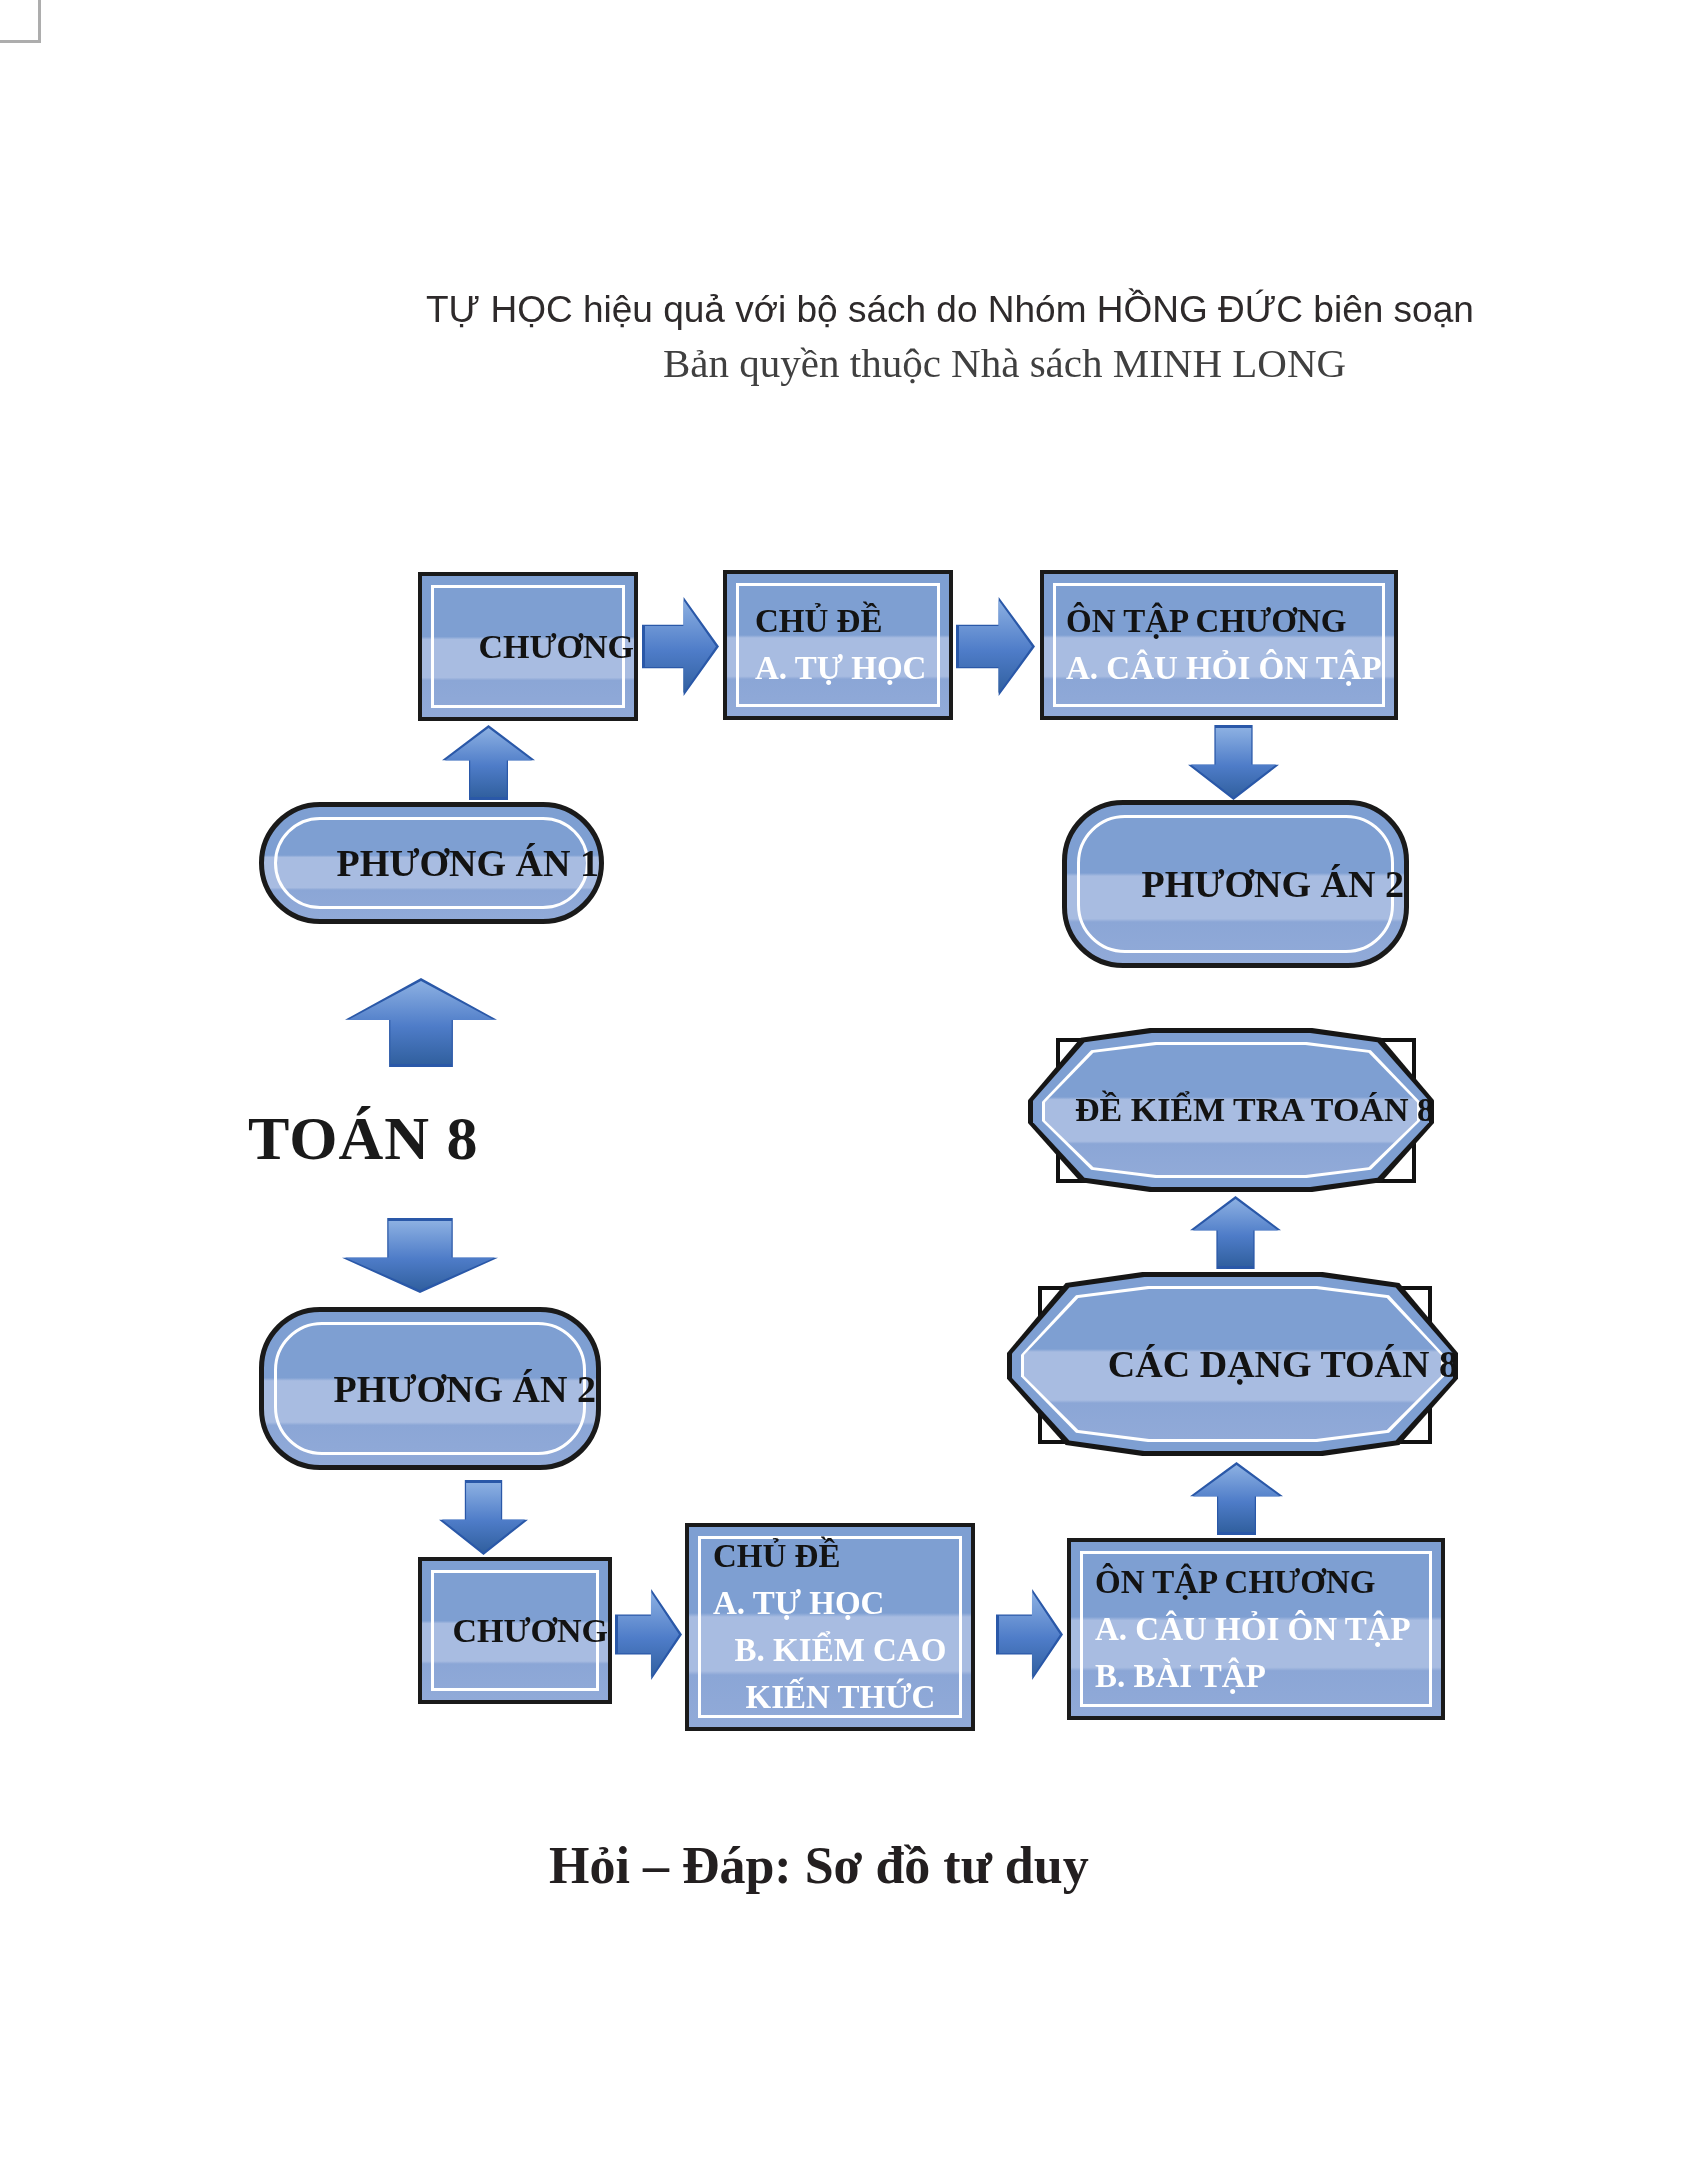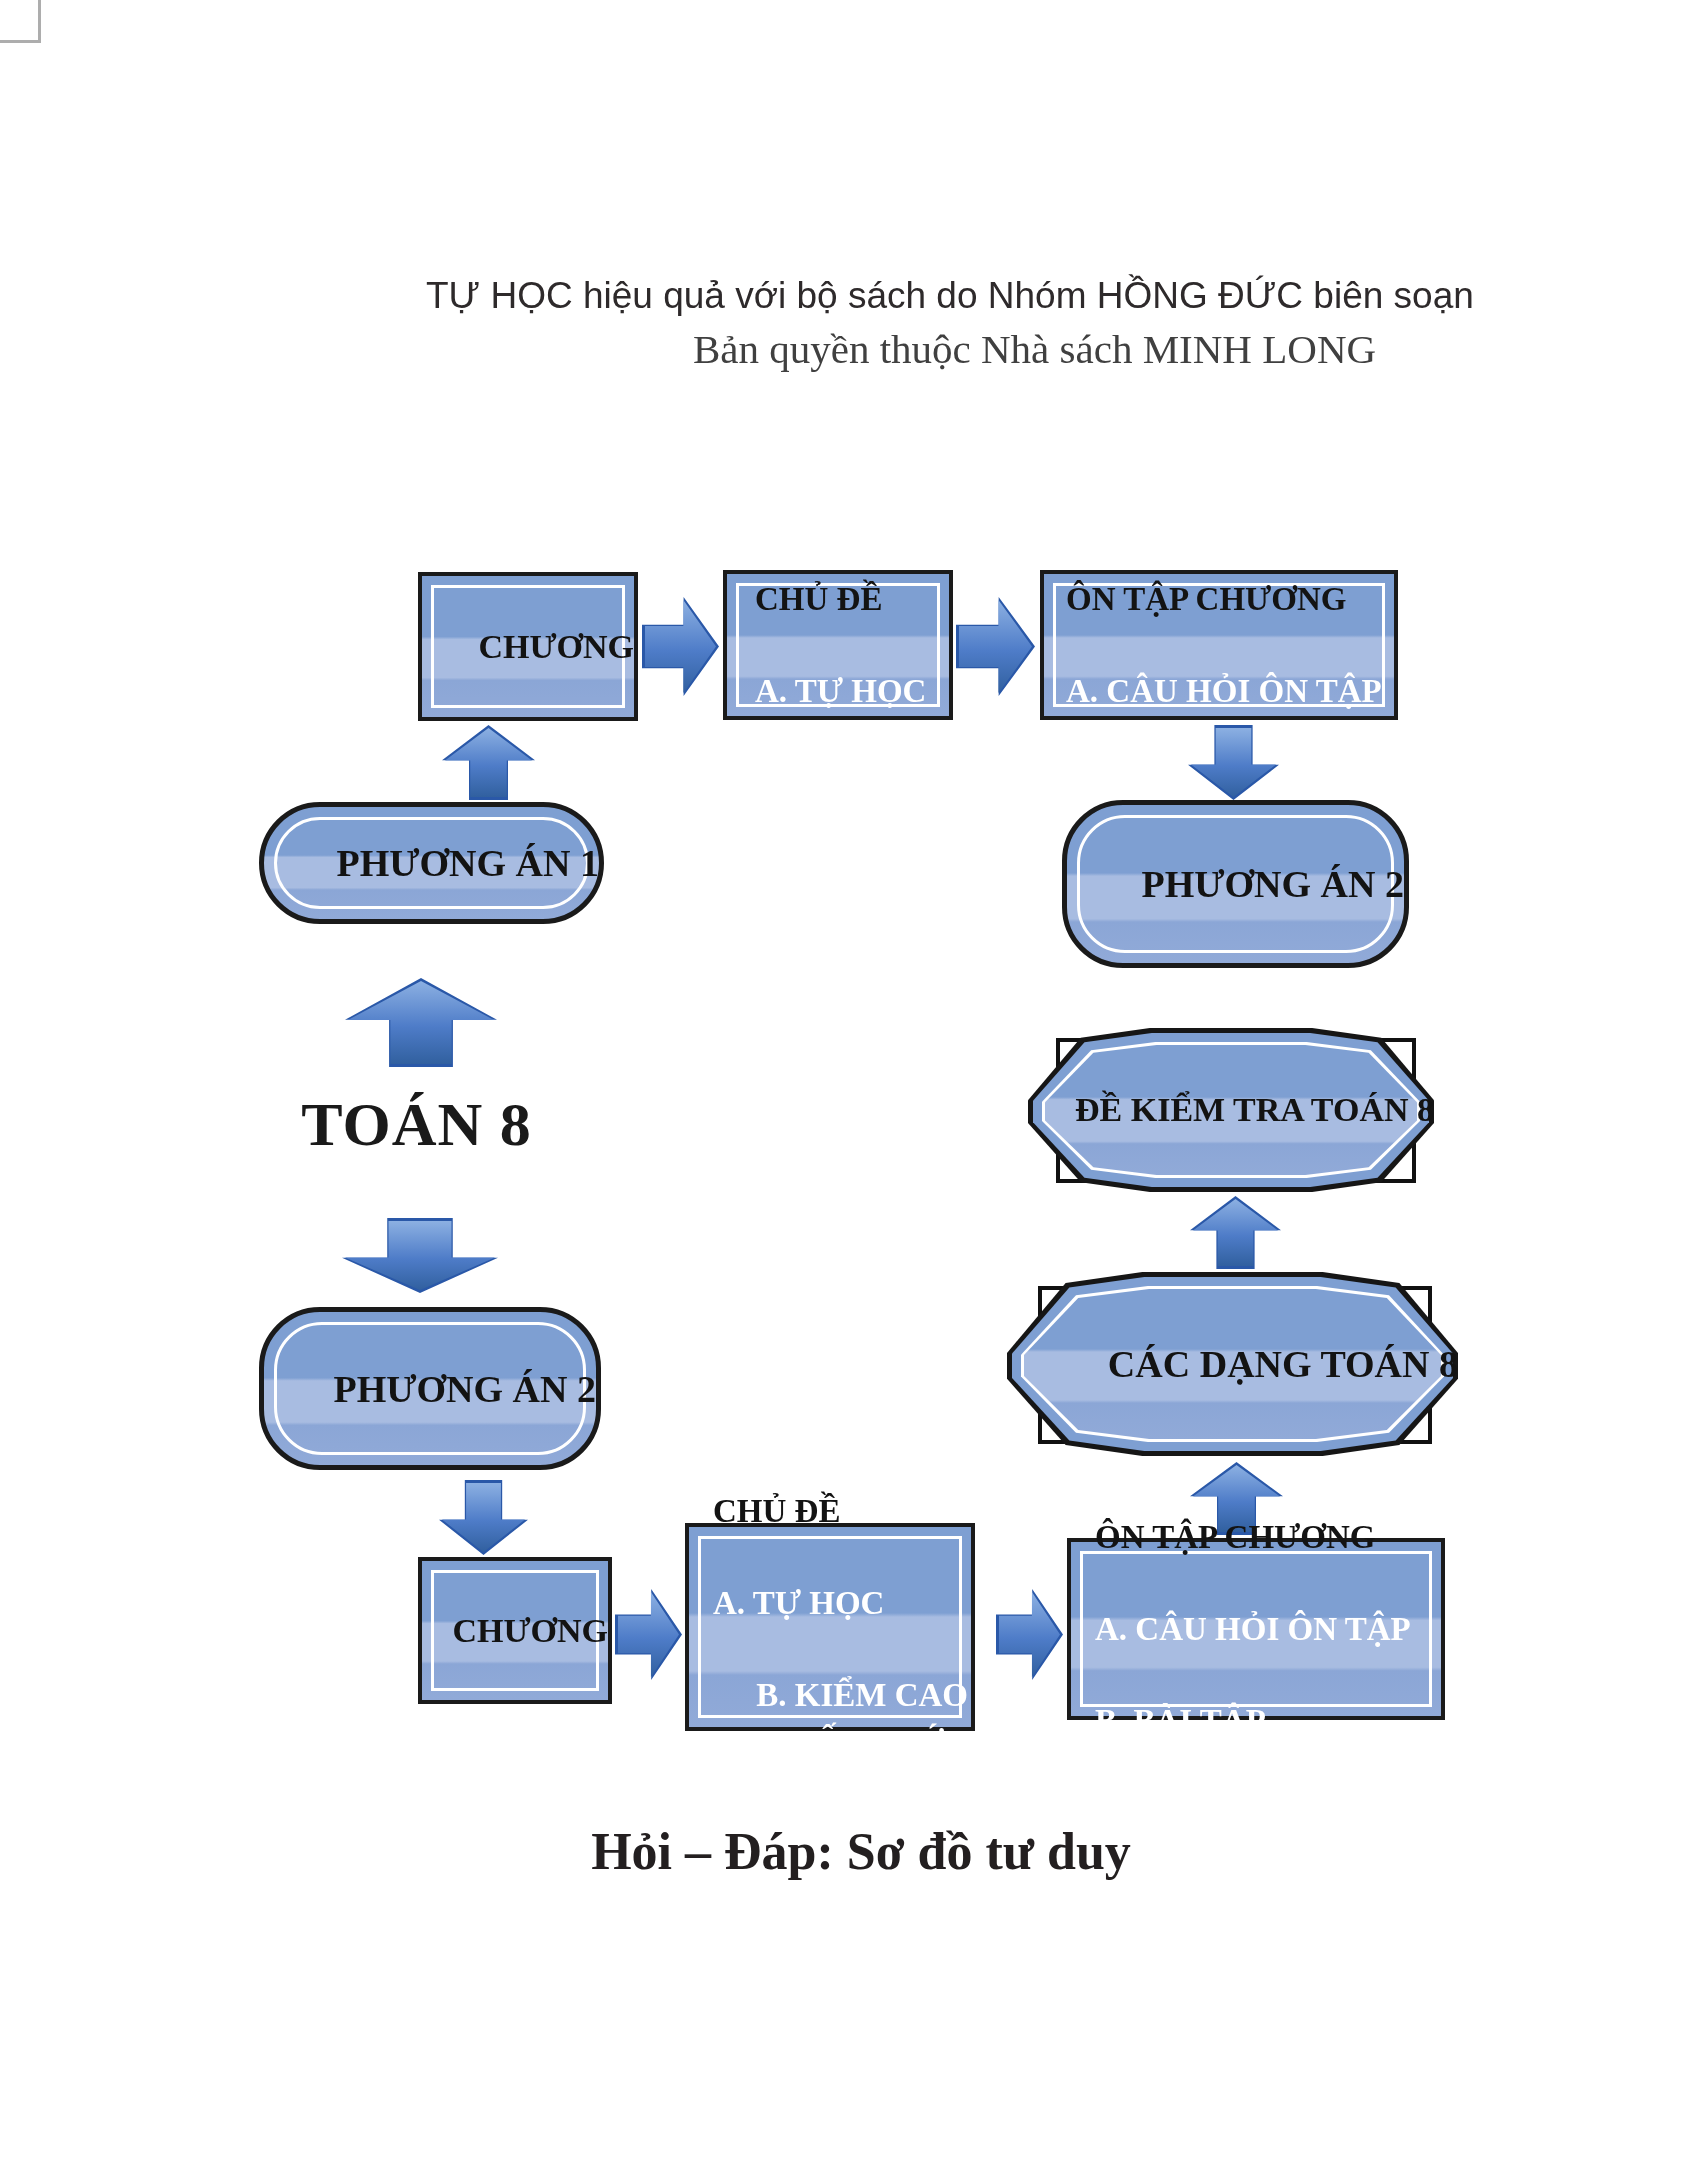--- a/index.html
+++ b/index.html
@@ -6,21 +6,21 @@
   #page{
     position:relative;
     width:1683px;height:2178px;
     background:#ffffff;
     font-family:"Liberation Serif","DejaVu Serif",serif;
     overflow:hidden;
   }
   
   .cropline{position:absolute;background:#adadad;}
   
-  .txtline{position:absolute;text-align:center;white-space:nowrap;}
+  .txtline{position:absolute;white-space:nowrap;margin-top:14px;}
   .hdr1{
     left:426px;top:275px;width:980px;
     font-family:"Liberation Sans","DejaVu Sans",sans-serif;
     font-size:37px;color:#2e2a2b;
   }
   .hdr2{
     left:663px;top:325px;width:743px;
     font-size:41px;font-weight:normal;color:#404040;
   }
   .toan8{
@@ -46,21 +46,21 @@
     position:absolute;inset:9px;
     border:3px solid #ffffff;
     pointer-events:none;
   }
   .round > .frame{border-radius:48px;inset:10px;}
   .node-text{
     position:absolute;inset:0;
     display:flex;flex-direction:column;justify-content:center;
   }
   .node-text.center{align-items:flex-end;text-align:center;}
-  .node-text.left{align-items:flex-start;text-align:right;padding-left:28px;gap:45px;}
+  .node-text.left{align-items:flex-start;text-align:center;padding-left:28px;}
   .t-black{color:#131313;font-weight:bold;}
   .t-white{color:#ffffff;font-weight:bold;}
   .fs33{font-size:33px;line-height:47px;}
   .fs34{font-size:34px;line-height:48px;}
   .fs35{font-size:34px;line-height:46px;}
   .fs38{font-size:38px;line-height:50px;}
   .wrapline{white-space:normal;max-width:255px;}
   
   .octwrap{position:absolute;}
   .backrect{

